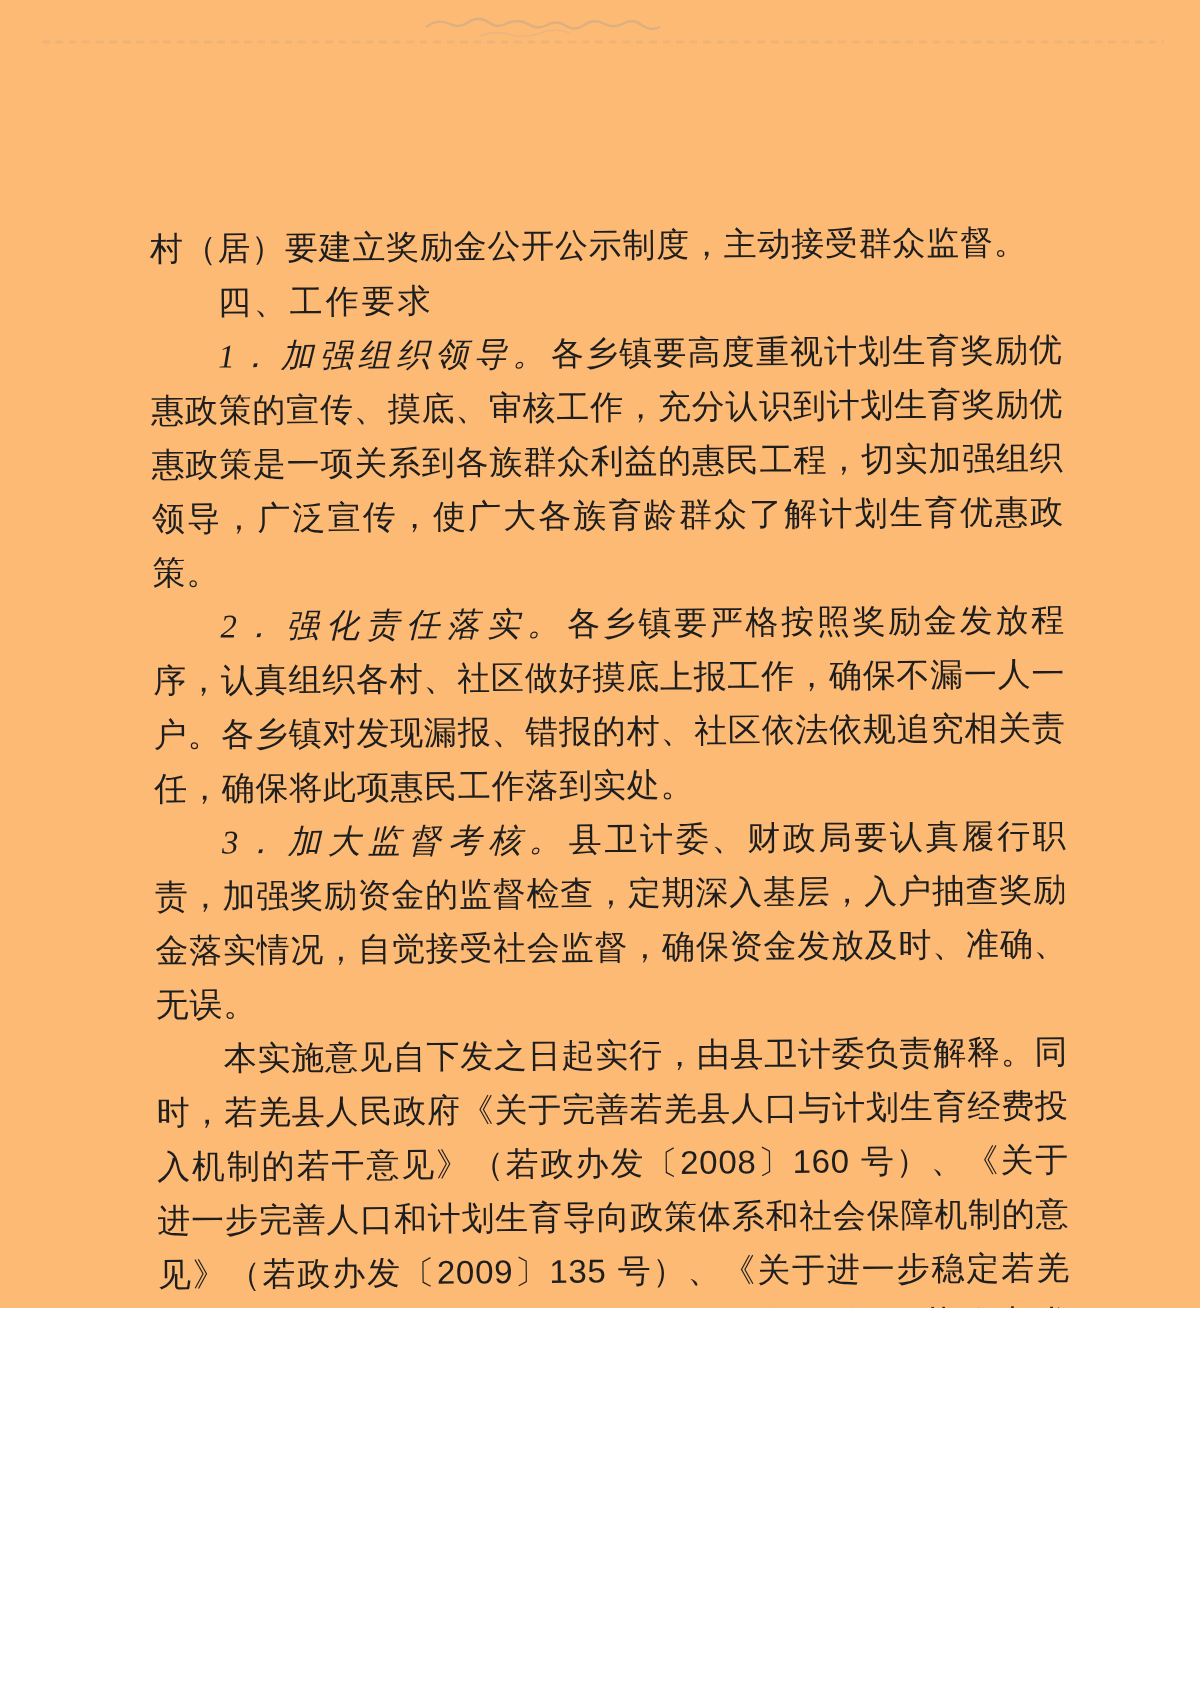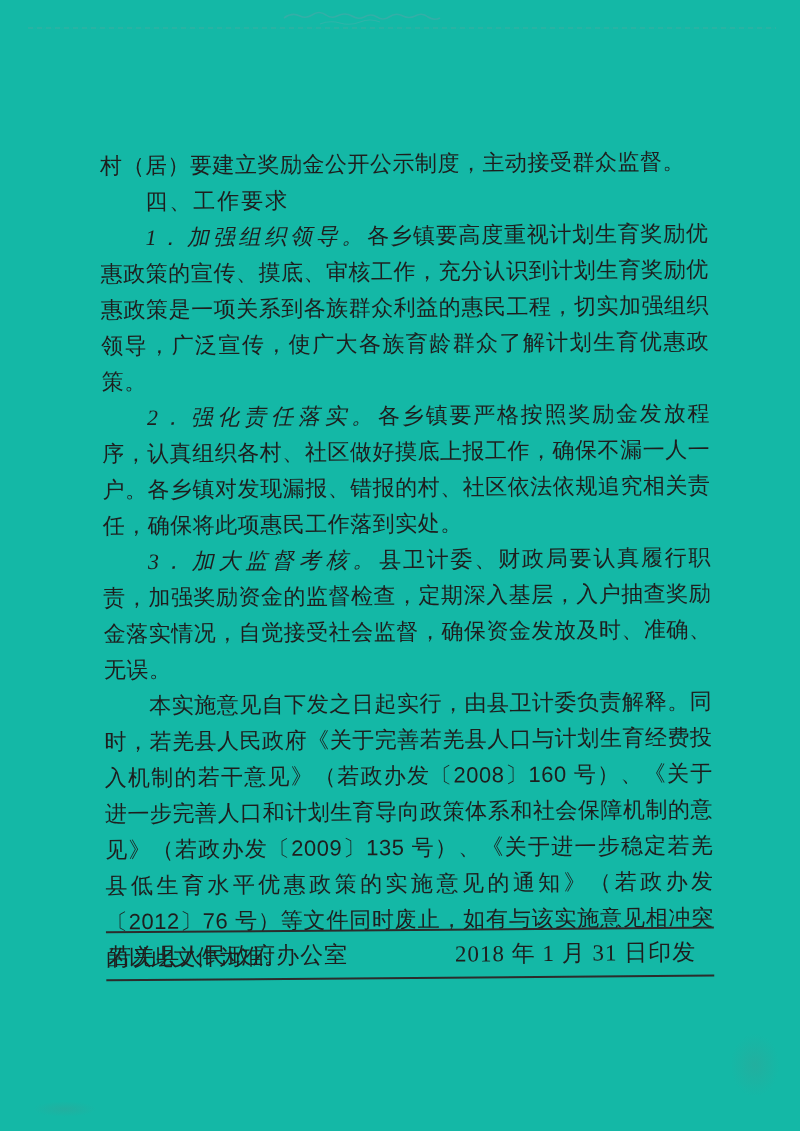--- a/index.html
+++ b/index.html
@@ -3,22 +3,22 @@
 <meta charset="utf-8">
 <style>
   html, body {
     margin: 0;
     padding: 0;
     background: #ffffff;
   }
   .page {
     position: relative;
     width: 800px;
-    height: 1131px;
-    background: #14b8a6;
+    height: 872px;
+    background: #fdba74;
     overflow: hidden;
     font-family: "Liberation Sans", sans-serif;
   }
   
   .speckle {
     position: absolute;
     pointer-events: none;
   }
   .speckle.right-blob {
     left: 720px; top: 1020px; width: 70px; height: 90px;

